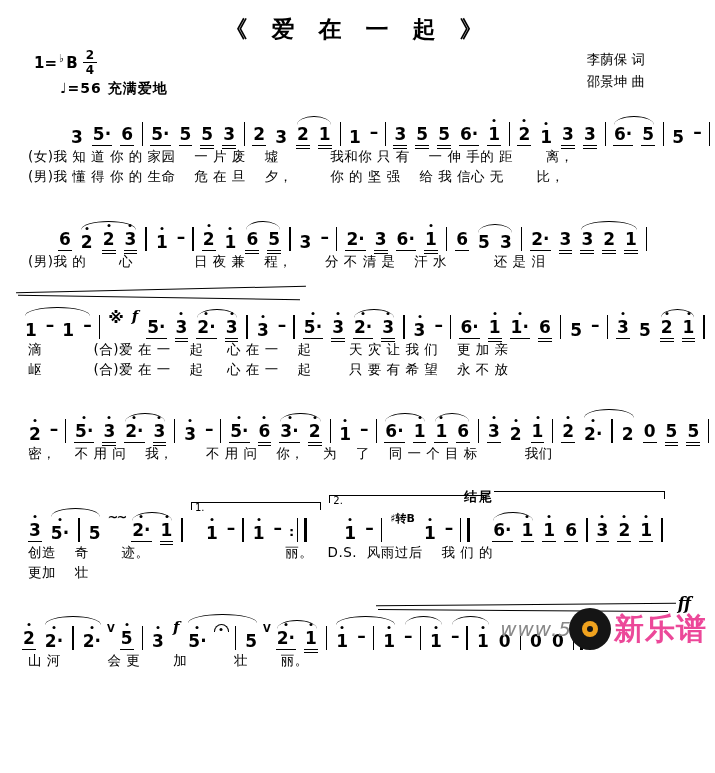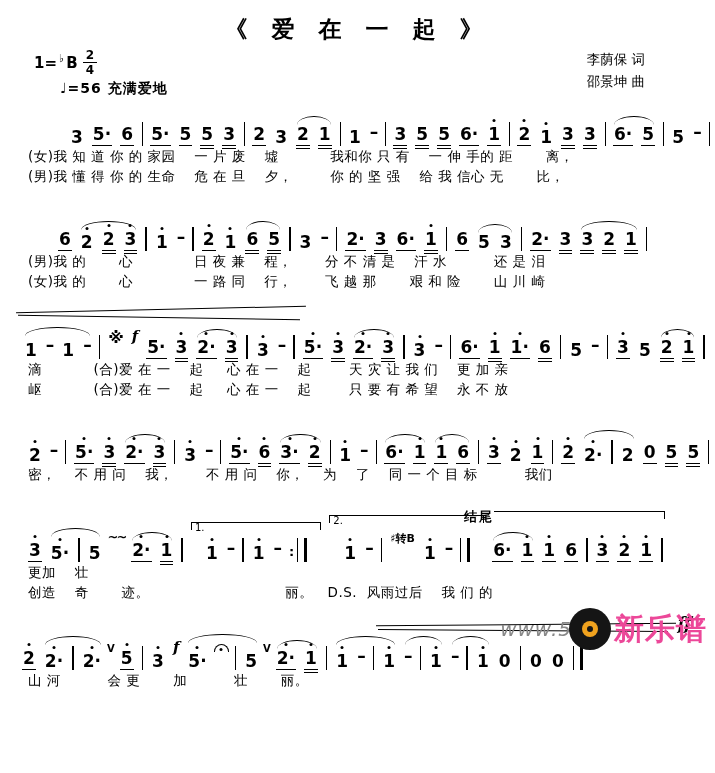--- a/index.html
+++ b/index.html
@@ -191,21 +191,20 @@
         <span class="n u1">2·</span>
         <span class="n u2">3</span>
         <span class="slur">
           <span class="n u2">3</span>
           <span class="n u2">2</span>
           <span class="n u2">1</span>
         </span>
         <span class="bar"></span>
       </div>
     <div class="lyr">(男)我 的　　 心　　　　 日 夜 兼　 程，　　 分 不 清 是　 汗 水　　　 还 是 泪</div>
-    <div class="lyr">(女)我 的　　 心　　　　 一 路 同　 行，　　 飞 越 那　　 艰 和 险　　 山 川 崎</div>
   </div>
 
   <div class="sys sys3">
     <div class="hl hl1"></div>
     <div class="hl hl2"></div>
     <div class="notes p24">
         <span class="slur">
           <span class="n">1</span>
           <span class="dash">–</span>
           <span class="n">1</span>
@@ -349,22 +348,22 @@
           <span class="n hd u1">1</span>
         </span>
         <span class="n hd u1">1</span>
         <span class="n u1">6</span>
         <span class="bar"></span>
         <span class="n hd u1">3</span>
         <span class="n hd u1">2</span>
         <span class="n hd u1">1</span>
         <span class="bar"></span>
       </div>
+    <div class="lyr">创造　 奇　　 迹。　　　　　　　　　  丽。   D.S.  风雨过后　 我 们 的</div>
     <div class="lyr">更加　 壮</div>
-    <div class="lyr">创造　 奇　　 迹。　　　　　　　　　  丽。   D.S.  风雨过后　 我 们 的</div>
   </div>
 
   <div class="sys sys6">
     <div class="hl hl1"></div>
     <div class="hl hl2"></div>
     <span class="ffmark">ff</span>
     <div class="notes p20">
         <span class="n hd u1">2</span>
         <span class="slur">
           <span class="n hd">2·</span>

